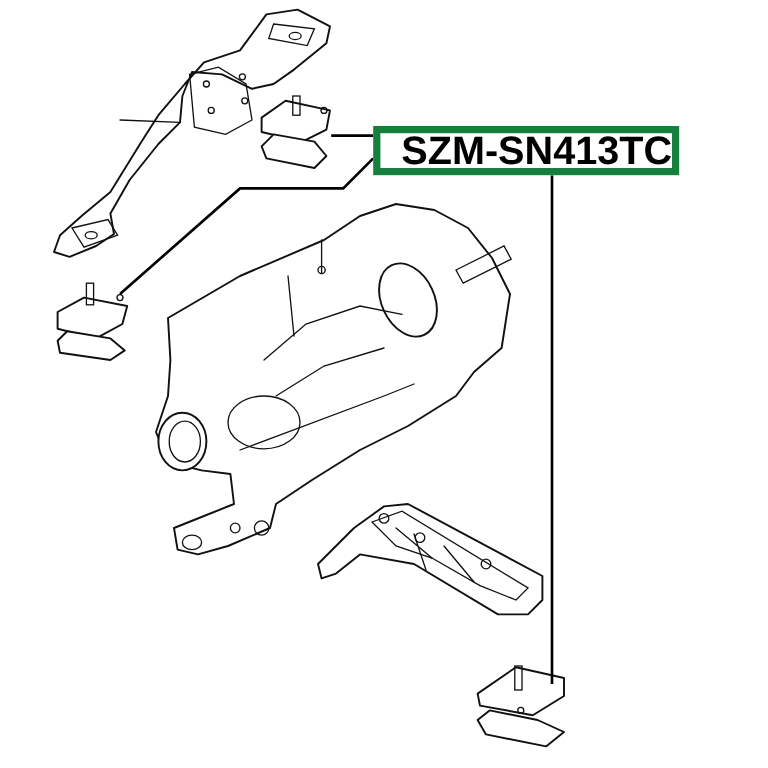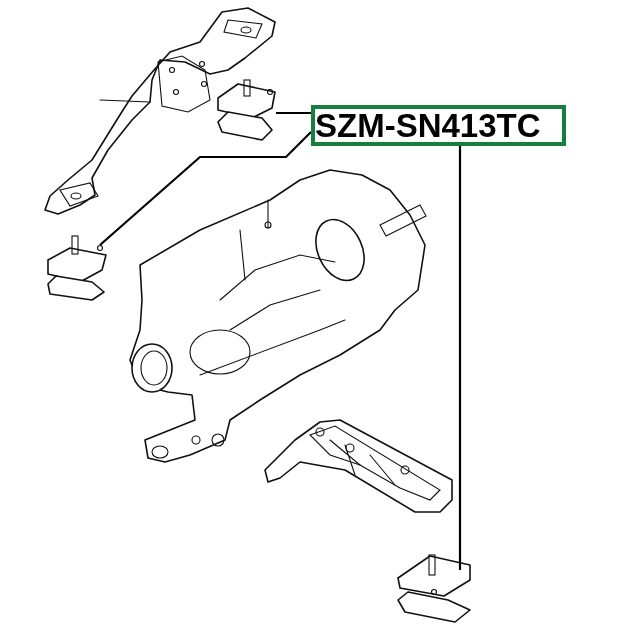--- a/index.html
+++ b/index.html
@@ -1,21 +1,21 @@
 <!DOCTYPE html>
 <html><head>
 <meta charset="utf-8">
 <style>
   html,body{margin:0;padding:0;background:#fff;}
   #stage{position:relative;width:640px;height:640px;background:#ffffff;overflow:hidden;}
   svg.drawing{position:absolute;left:0;top:0;width:640px;height:640px;}
   .part{fill:#fff;stroke:#111;stroke-width:1.6;stroke-linejoin:round;stroke-linecap:round;}
   .thin{fill:none;stroke:#111;stroke-width:1.1;stroke-linecap:round;}
   .leader{fill:none;stroke:#000;stroke-width:2.2;}
-  #label-box{position:absolute;left:311px;top:105px;width:255px;height:41px;border:4px solid #15803d;background:#fff;box-sizing:border-box;display:flex;align-items:center;justify-content:flex-start;}
+  #label-box{position:absolute;left:311px;top:105px;width:255px;height:41px;border:6px solid #15803d;background:#fff;box-sizing:border-box;display:flex;align-items:center;justify-content:flex-end;}
   #label-text{font-family:"Liberation Sans",sans-serif;font-weight:bold;font-size:33px;color:#000;letter-spacing:0px;line-height:1;}
 </style>
 </head>
 <body>
 
 <div id="stage">
   <svg class="drawing" viewBox="0 0 640 640">
 
     <g>
       <path class="part" d="M222 12 L248 8 L275 22 L272 36 L245 58 L228 70 L210 74 L185 62 L160 60 L152 80 L150 102 L132 120 L108 150 L92 178 L95 195 L80 205 L58 214 L45 210 L50 196 L68 180 L92 160 L118 118 L132 96 L154 70 L170 52 L200 42 Z"></path>

